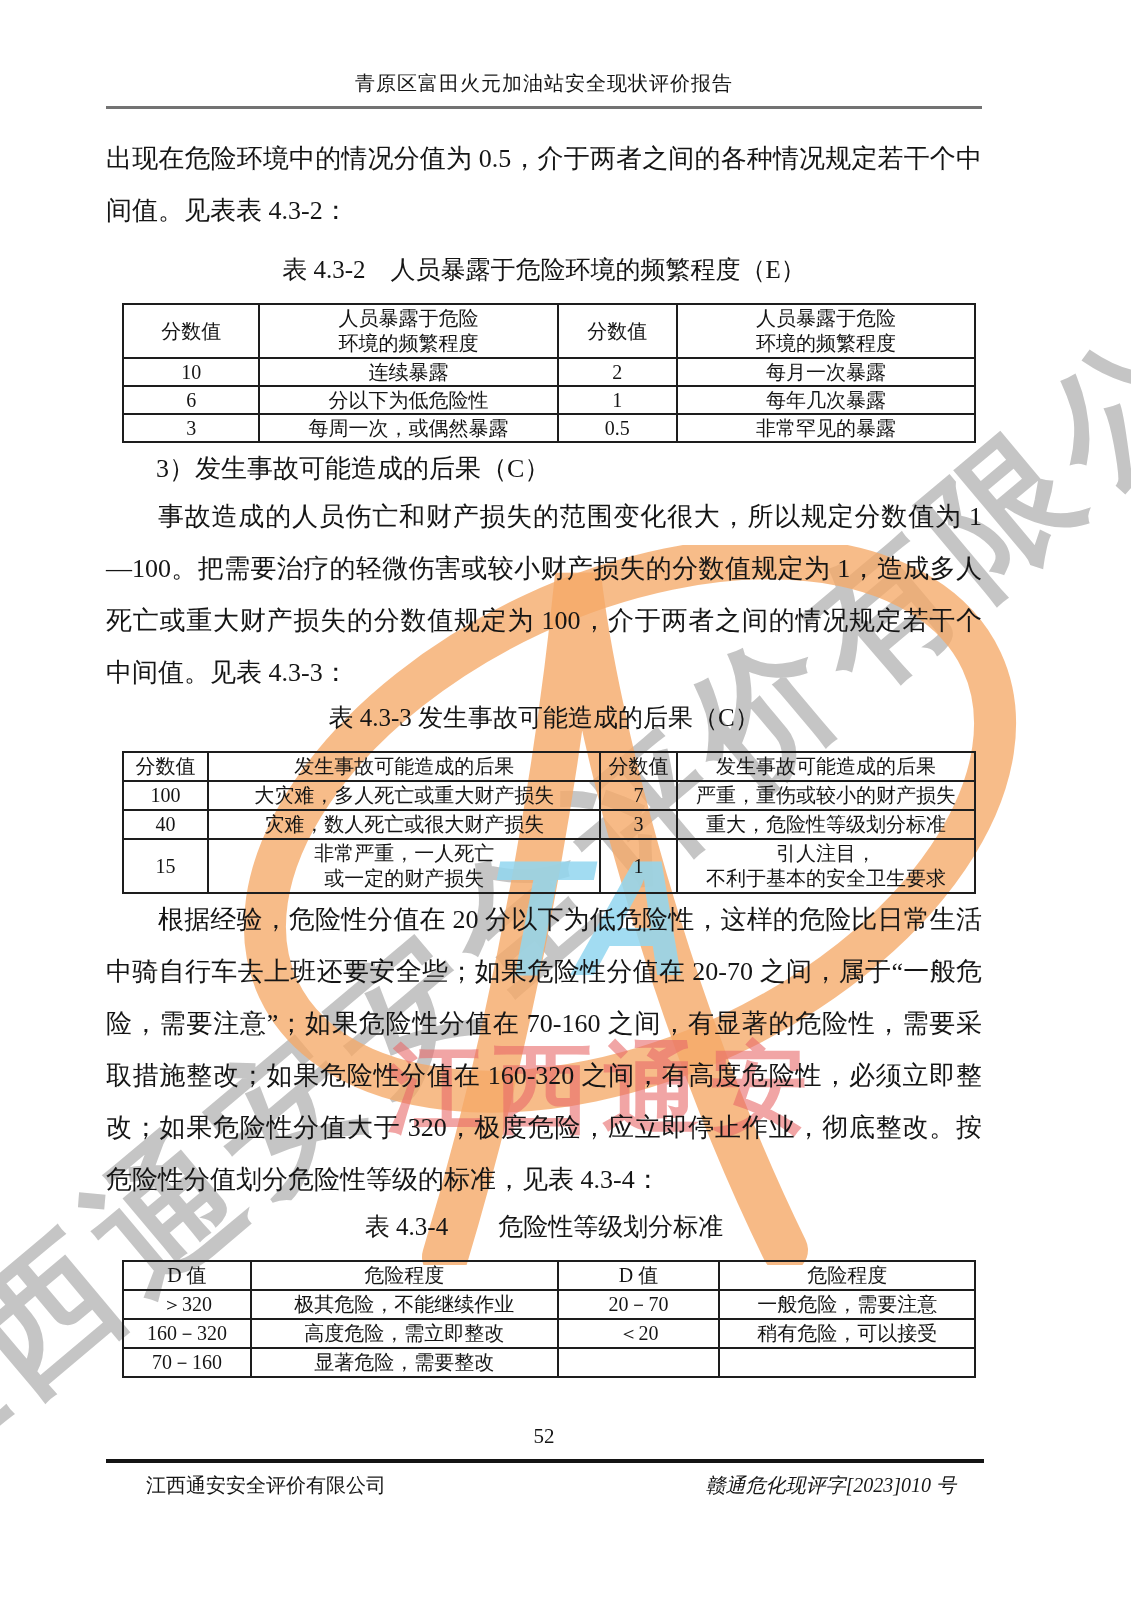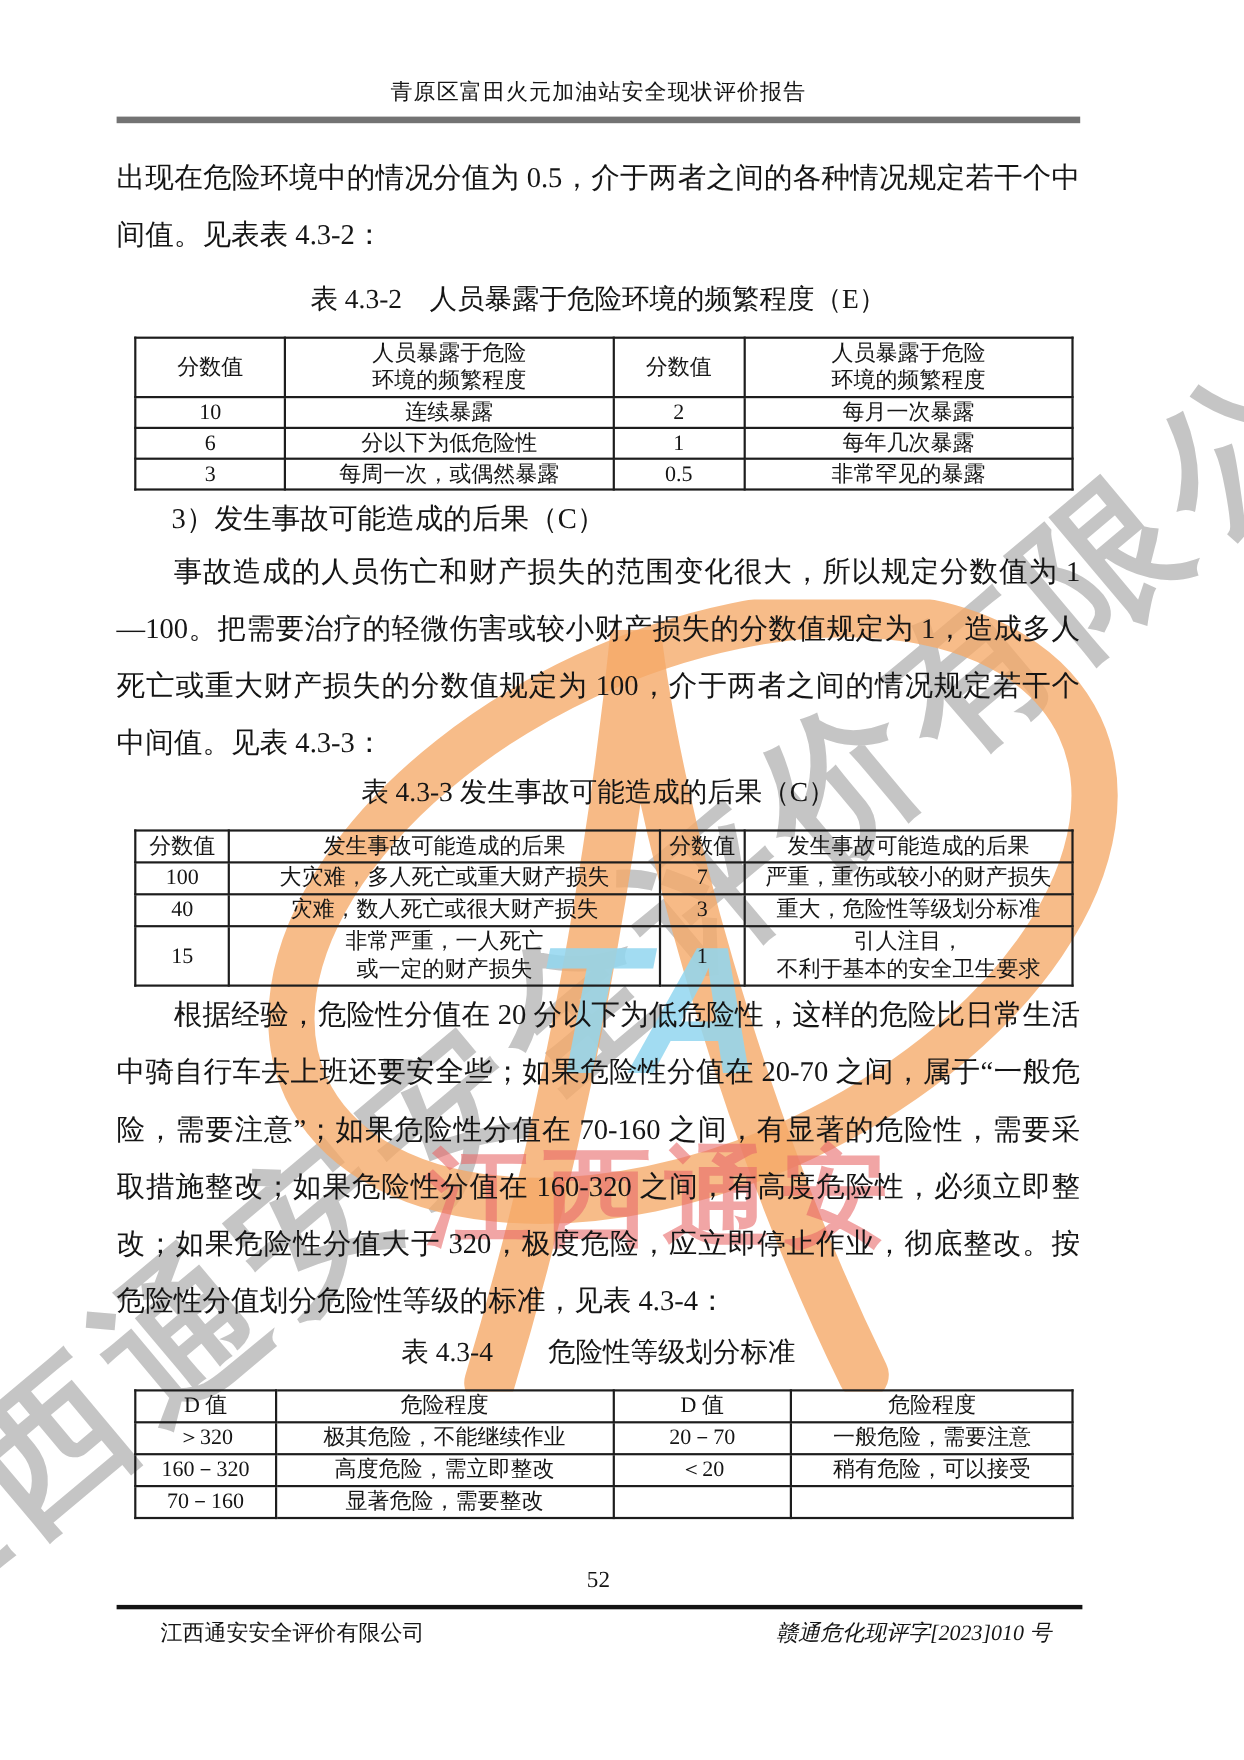--- a/index.html
+++ b/index.html
@@ -20,21 +20,21 @@
   .wm-red{
     position:absolute;left:386px;top:1024px;
     font-family:"Liberation Sans","DejaVu Sans",sans-serif;font-weight:bold;
     font-size:98px;letter-spacing:10px;white-space:nowrap;
     color:rgba(232,105,105,0.60);
   }
   
   .content{position:absolute;left:106px;top:70px;width:876px;z-index:1;}
   .doc-header{
     text-align:center;font-size:20px;letter-spacing:1px;
-    padding-bottom:9px;border-bottom:6px solid #737373;
+    padding-bottom:9px;border-bottom:3px solid #737373;
   }
   .para{font-size:26px;line-height:52px;text-align:justify;margin:0;}
   .p1{margin-top:24px;}
   .indent{text-indent:52px;}
   .subhead{font-size:26px;line-height:44px;margin:0;padding-left:50px;font-weight:normal;}
   .h3x{margin-top:4px;}
   .h4x{line-height:42px;}
   .tcaption{font-size:25px;line-height:34px;text-align:center;margin:16px;}
   .cap2{margin-top:2px;}
   .cap3{margin-top:4px;}

